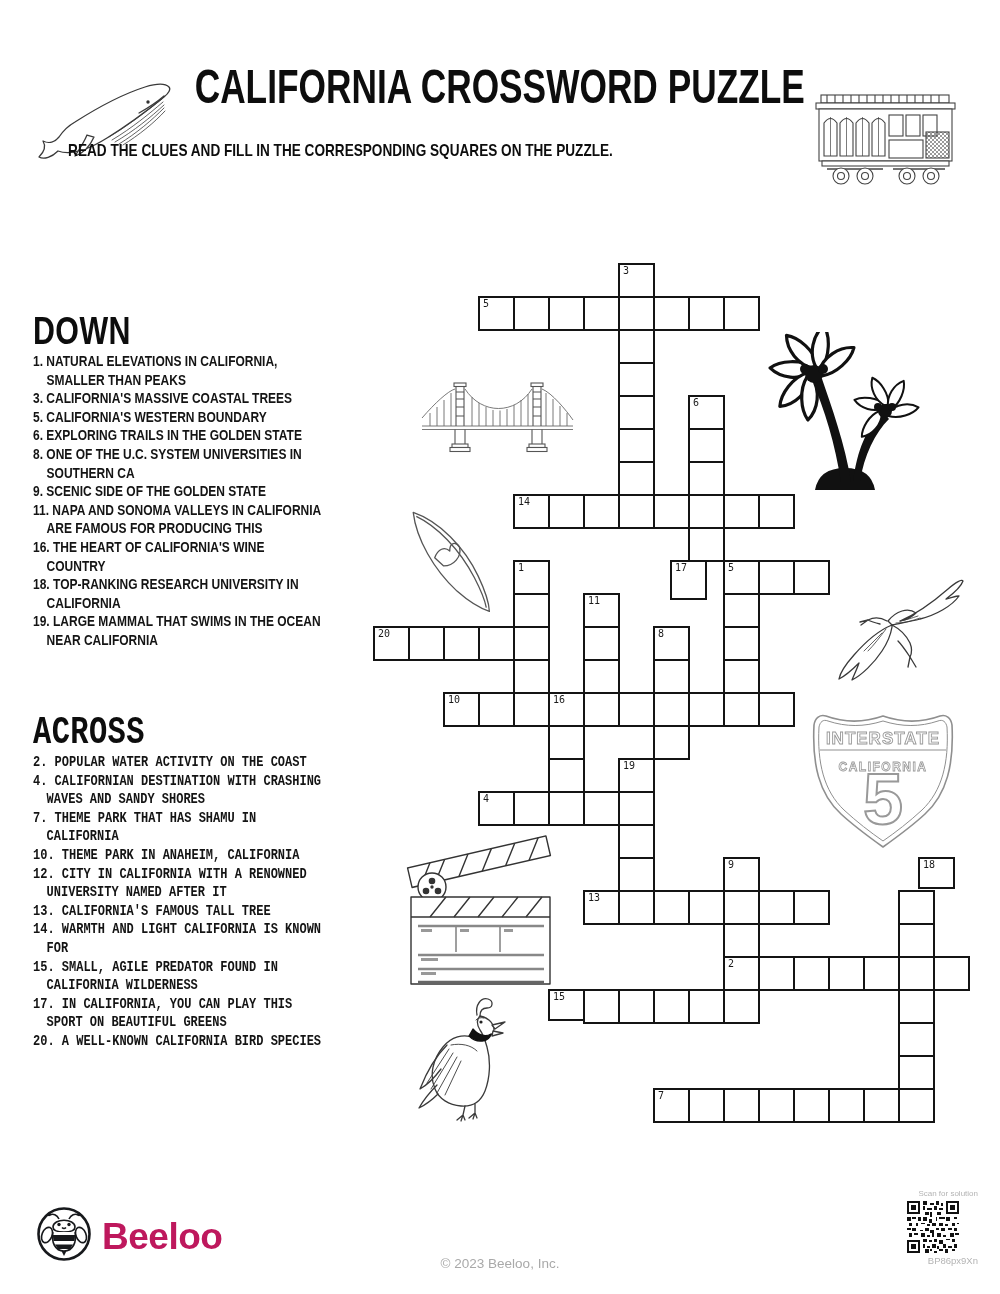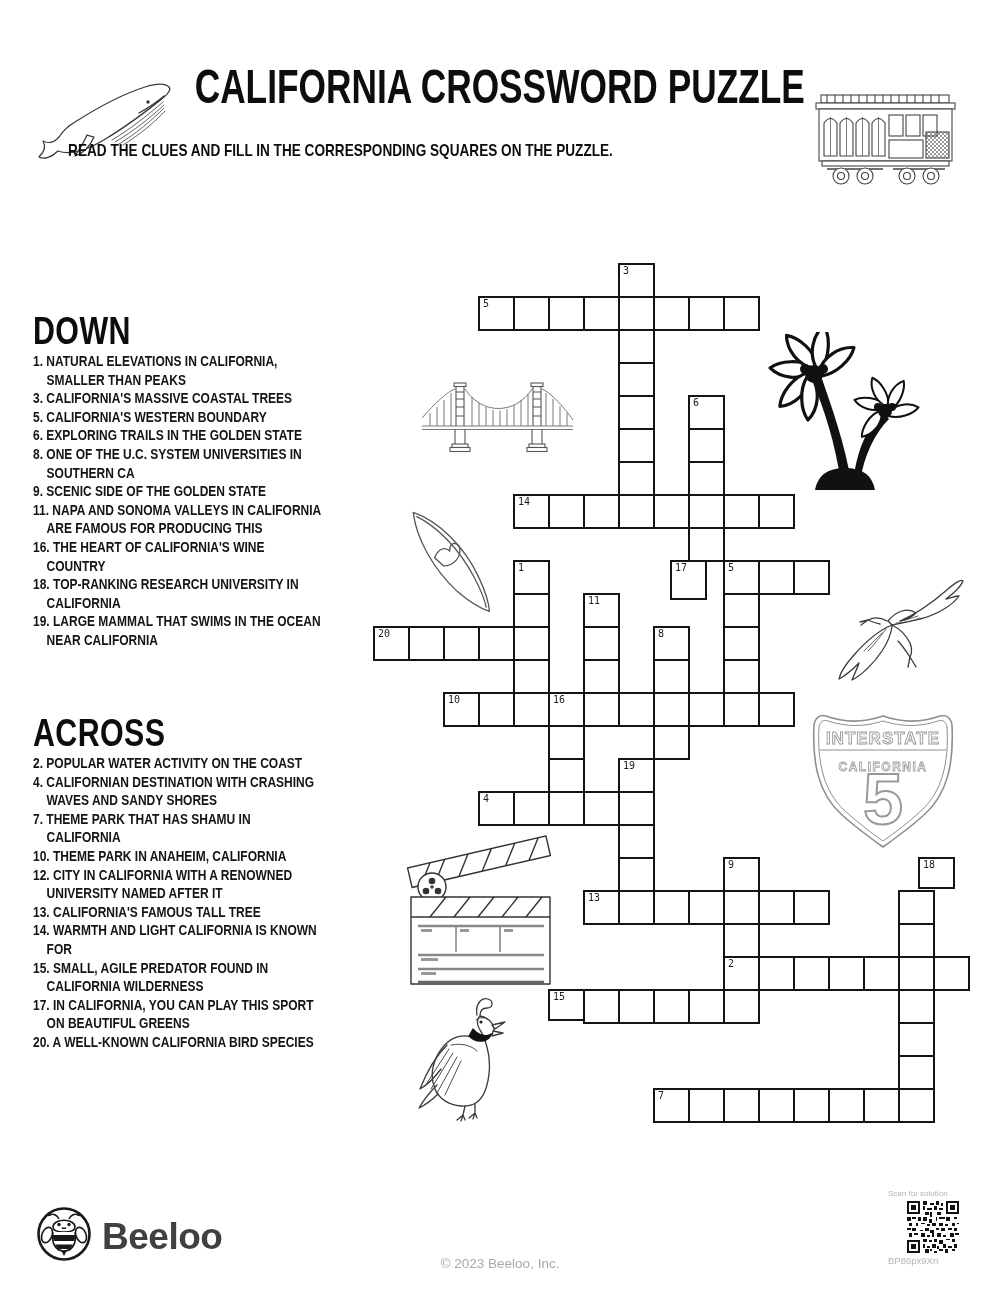--- a/index.html
+++ b/index.html
@@ -29,23 +29,23 @@
 
   
   #grid-layer { }
   .cell { position:absolute; box-sizing:border-box; border:2px solid #141414; background:#fff; }
   .cellnum {
     position:absolute; top:0px; left:3px; font-family:"DejaVu Sans Mono", monospace;
     font-size:10px; line-height:12px; color:#1a1a1a; font-weight:normal;
   }
 
   
-  #brand-text { font-size:37px; font-weight:bold; letter-spacing:-.5px; color:#404040; }
+  #brand-text { font-size:37px; font-weight:bold; letter-spacing:-.5px; color:#be185d; }
   #copyright { left:0; right:0; top:1256px; text-align:center; font-size:13.5px; color:#a9a9a9; }
-  #qr-block { left:888px; top:1189px; width:90px; text-align:left; }
+  #qr-block { left:888px; top:1189px; width:90px; text-align:right; }
   #qr-scan-label { font-size:8px; color:#b4b4b4; }
   #qr-code-id { font-size:9.5px; color:#b4b4b4; margin-top:2px; }
 
   svg { display:block; }
   .lineart { stroke:#3a3a3a; fill:#fff; stroke-width:1.3; stroke-linecap:round; stroke-linejoin:round; }
   .thin { stroke:#6a6a6a; fill:none; stroke-width:.9; }
 </style>
 </head>
 <body>
 
@@ -121,21 +121,21 @@
           <div class="clue"><span>8. </span><span>ONE OF THE U.C. SYSTEM UNIVERSITIES IN SOUTHERN CA</span></div>
           <div class="clue"><span>9. </span><span>SCENIC SIDE OF THE GOLDEN STATE</span></div>
           <div class="clue"><span>11. </span><span>NAPA AND SONOMA VALLEYS IN CALIFORNIA ARE FAMOUS FOR PRODUCING THIS</span></div>
           <div class="clue"><span>16. </span><span>THE HEART OF CALIFORNIA'S WINE COUNTRY</span></div>
           <div class="clue"><span>18. </span><span>TOP-RANKING RESEARCH UNIVERSITY IN CALIFORNIA</span></div>
           <div class="clue"><span>19. </span><span>LARGE MAMMAL THAT SWIMS IN THE OCEAN NEAR CALIFORNIA</span></div>
         </div>
     </div>
   </div>
 
-  <div class="abs" style="left:33px; top:714px;">
+  <div class="abs" style="left:33px; top:714px;font-family:Liberation Mono, monospace;">
     <div class="clue-block">
       <div class="clue-heading">ACROSS</div>
       <div class="clue-list">
           <div class="clue"><span>2. </span><span>POPULAR WATER ACTIVITY ON THE COAST</span></div>
           <div class="clue"><span>4. </span><span>CALIFORNIAN DESTINATION WITH CRASHING WAVES AND SANDY SHORES</span></div>
           <div class="clue"><span>7. </span><span>THEME PARK THAT HAS SHAMU IN CALIFORNIA</span></div>
           <div class="clue"><span>10. </span><span>THEME PARK IN ANAHEIM, CALIFORNIA</span></div>
           <div class="clue"><span>12. </span><span>CITY IN CALIFORNIA WITH A RENOWNED UNIVERSITY NAMED AFTER IT</span></div>
           <div class="clue"><span>13. </span><span>CALIFORNIA'S FAMOUS TALL TREE</span></div>
           <div class="clue"><span>14. </span><span>WARMTH AND LIGHT CALIFORNIA IS KNOWN FOR</span></div>

